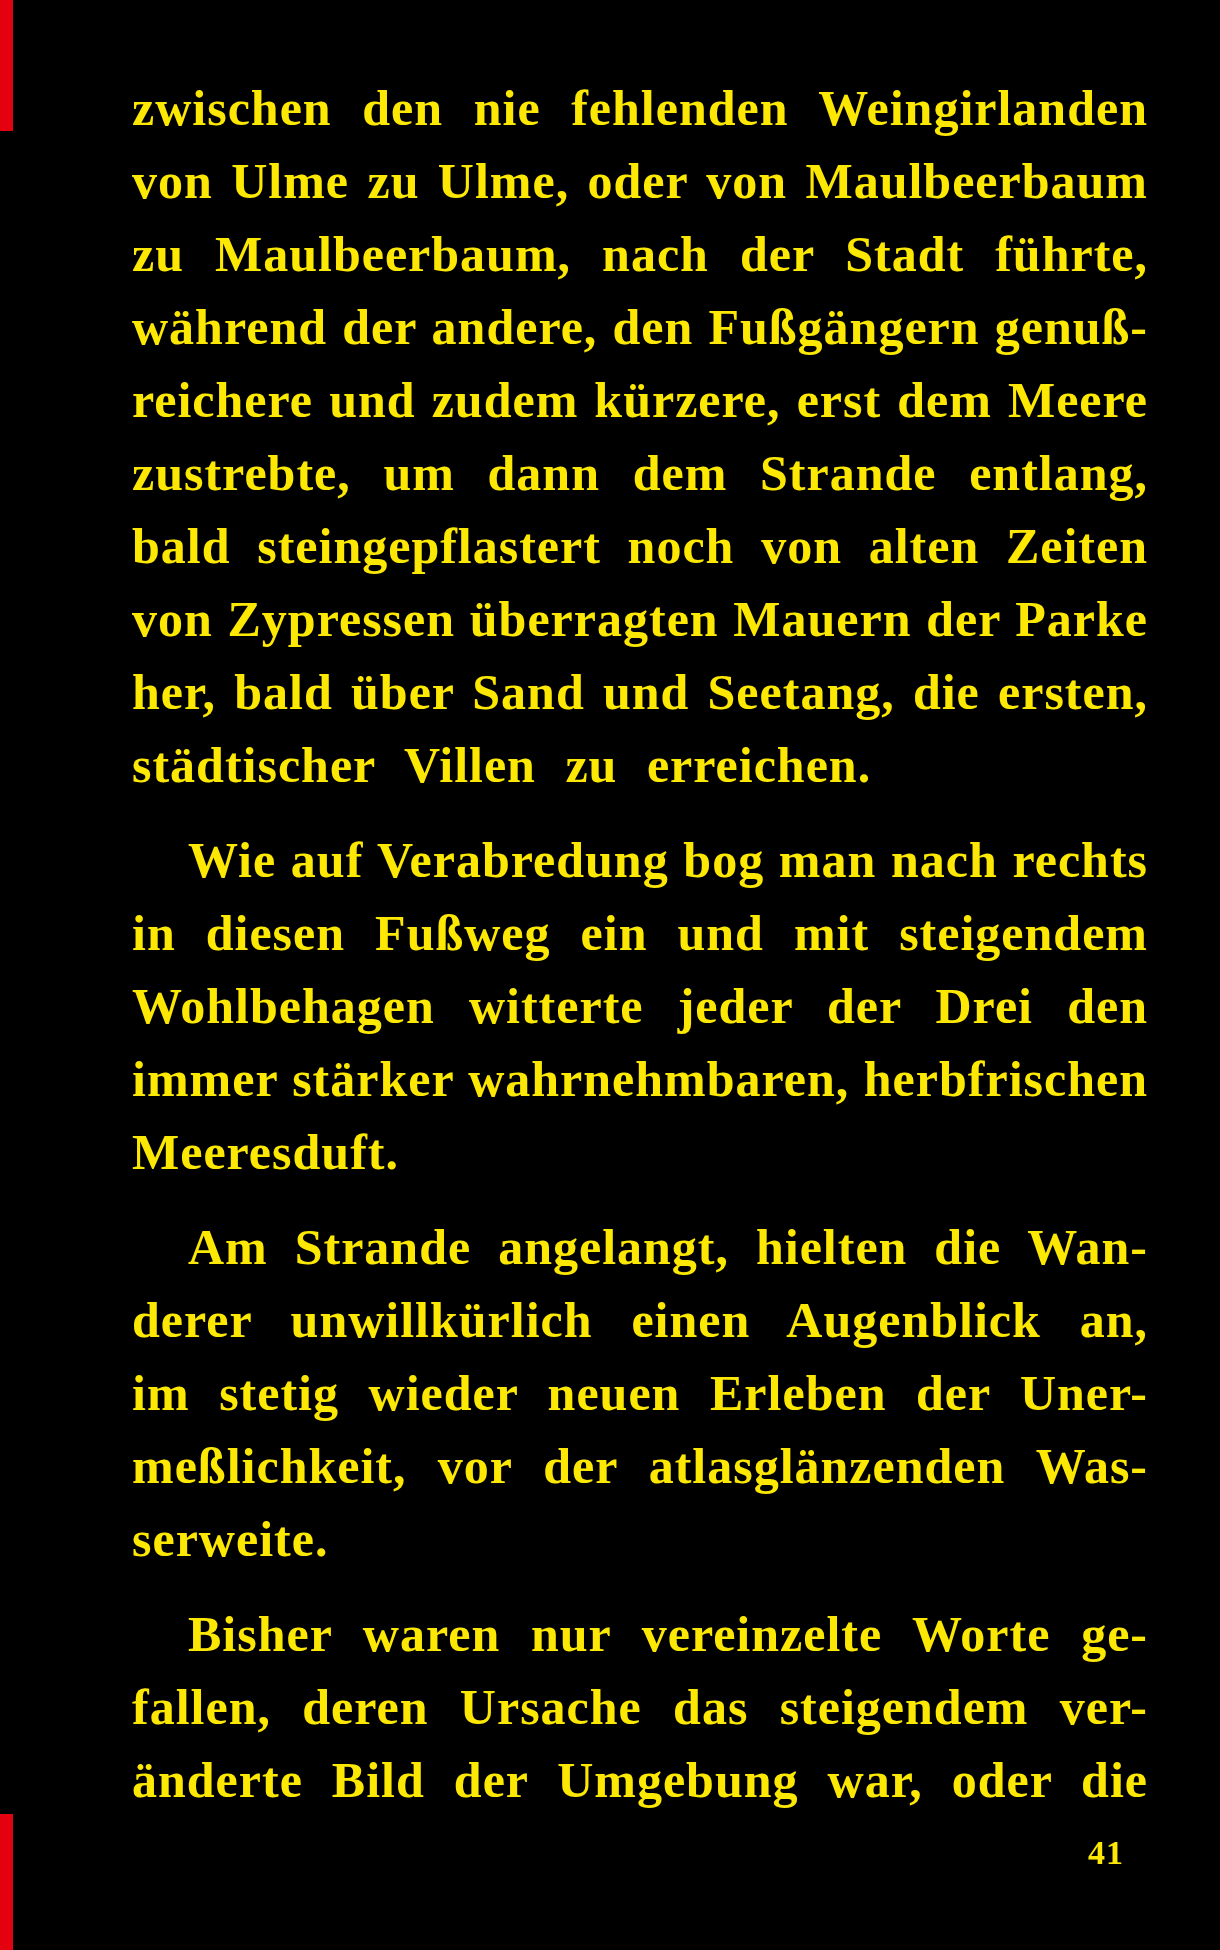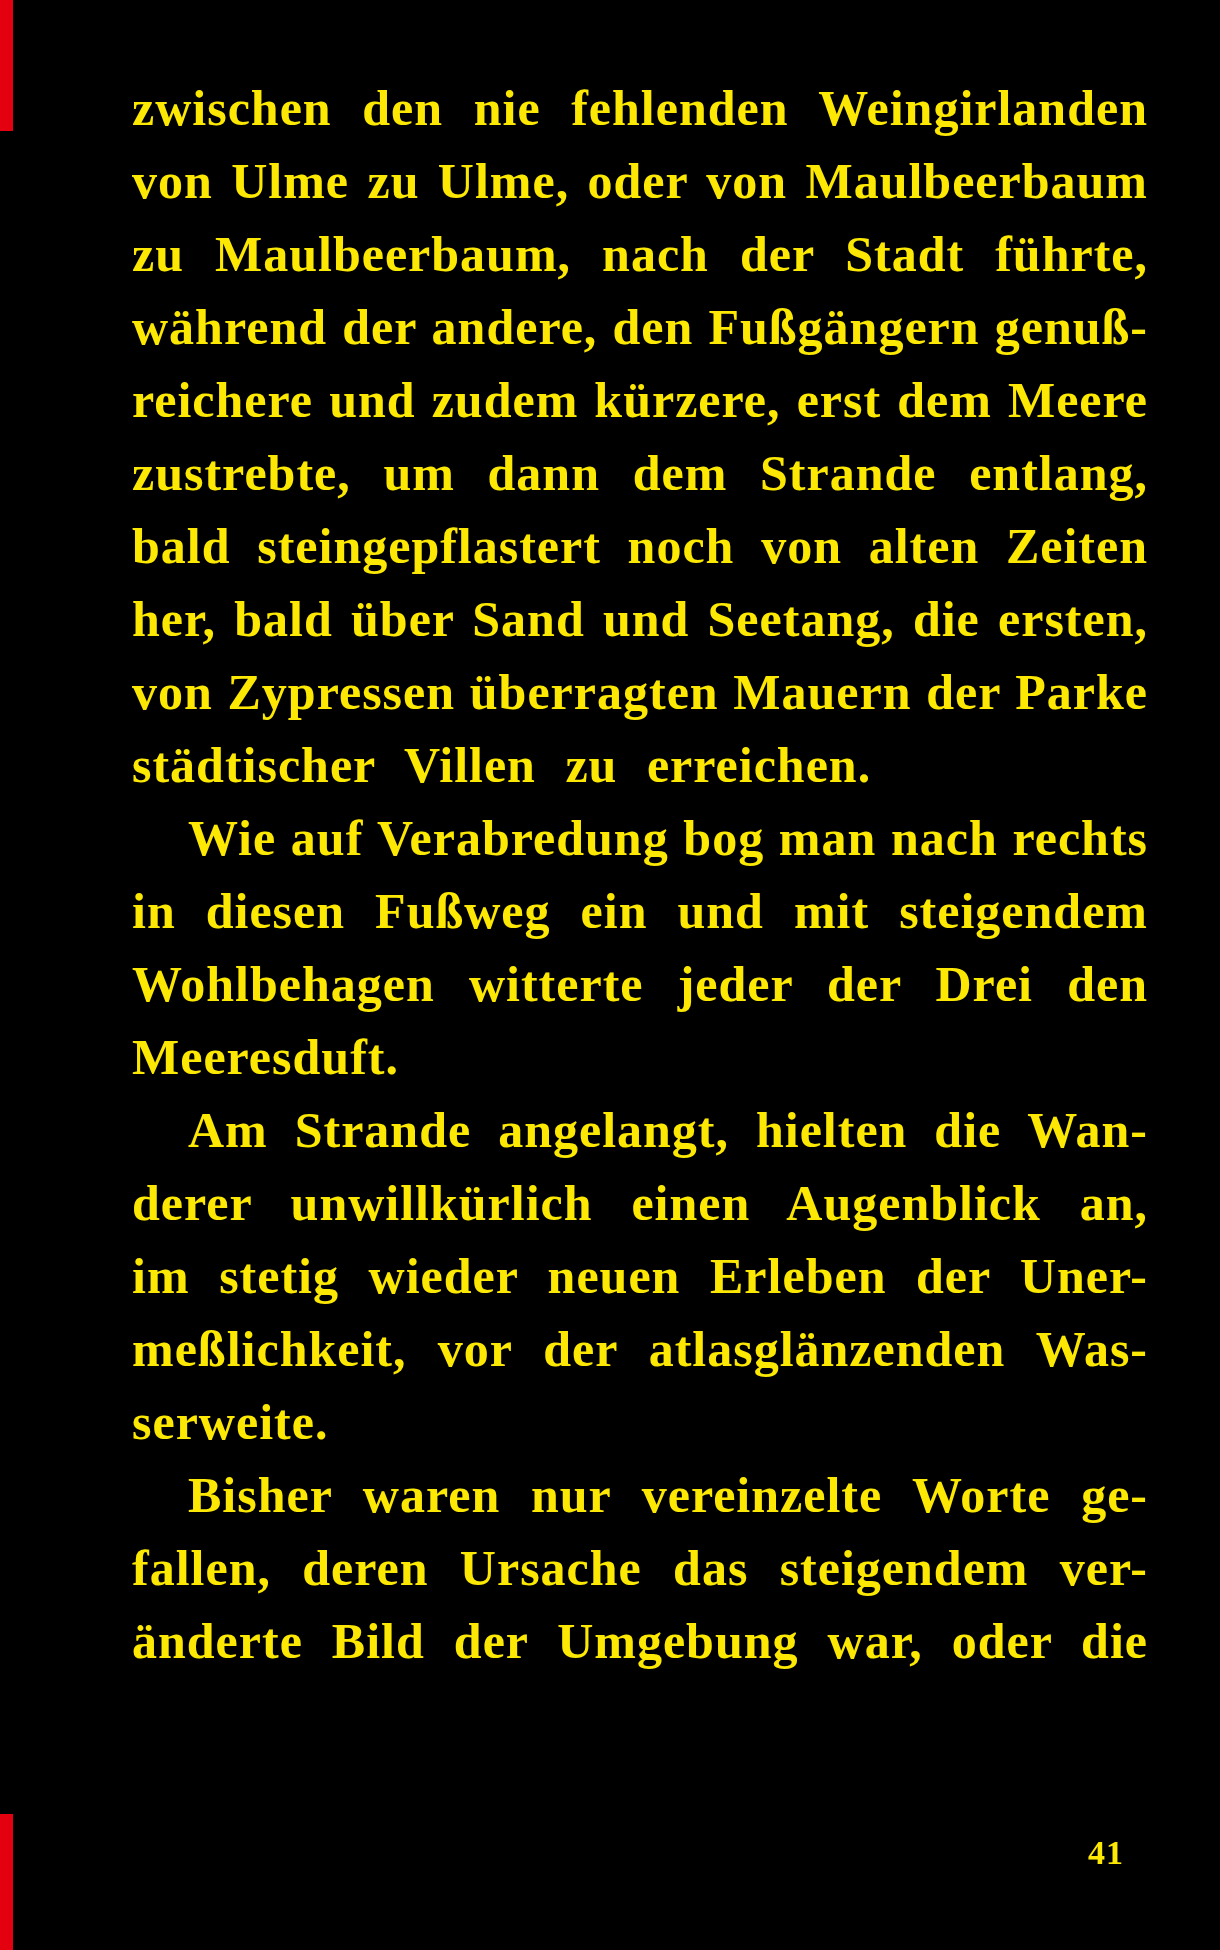--- a/index.html
+++ b/index.html
@@ -17,21 +17,21 @@
   }
   .line{
     height:73px;line-height:73px;
     font-size:50px;font-weight:700;
     color:#fce803;
     letter-spacing:1px;
     white-space:normal;
   }
   .line.justify{text-align:justify;text-align-last:justify;}
   .line.left{text-align:left;text-align-last:left;}
-  .line.indent{text-indent:56px;}
+  .line.indent{text-indent:56px;margin-top:22px;}
   .line.spaced{word-spacing:16px;text-align:center;}
   .page-number{
     position:absolute;
     right:96px;top:1816px;
     height:73px;line-height:73px;
     font-size:34px;font-weight:700;
     color:#fce803;
     letter-spacing:1px;
   }
   .edge-mark{position:absolute;left:0;width:13px;background:#e3000f;}
@@ -46,26 +46,27 @@
   <div class="edge-mark bottom" style="background: rgb(227, 0, 15);"></div>
 
   <div class="text-block" style="color: rgb(252, 232, 3);">
       <div class="line justify">zwischen den nie fehlenden Weingirlanden</div>
       <div class="line justify">von Ulme zu Ulme, oder von Maulbeerbaum</div>
       <div class="line justify">zu Maulbeerbaum, nach der Stadt führte,</div>
       <div class="line justify">während der andere, den Fußgängern genuß-</div>
       <div class="line justify">reichere und zudem kürzere, erst dem Meere</div>
       <div class="line justify">zustrebte, um dann dem Strande entlang,</div>
       <div class="line justify">bald steingepflastert noch von alten Zeiten</div>
+      <div class="line justify">von Zypressen überragten Mauern der Parke</div>
       <div class="line justify">her, bald über Sand und Seetang, die ersten,</div>
-      <div class="line justify">von Zypressen überragten Mauern der Parke</div>
       <div class="line left spaced">städtischer Villen zu erreichen.</div>
       <div class="line justify indent">Wie auf Verabredung bog man nach rechts</div>
       <div class="line justify">in diesen Fußweg ein und mit steigendem</div>
       <div class="line justify">Wohlbehagen witterte jeder der Drei den</div>
+      <div class="line justify">immer stärker wahrnehmbaren, herbfrischen</div>
       <div class="line left">Meeresduft.</div>
       <div class="line justify indent">Am Strande angelangt, hielten die Wan-</div>
       <div class="line justify">derer unwillkürlich einen Augenblick an,</div>
       <div class="line justify">im stetig wieder neuen Erleben der Uner-</div>
       <div class="line justify">meßlichkeit, vor der atlasglänzenden Was-</div>
       <div class="line left">serweite.</div>
       <div class="line justify indent">Bisher waren nur vereinzelte Worte ge-</div>
       <div class="line justify">fallen, deren Ursache das steigendem ver-</div>
       <div class="line justify">änderte Bild der Umgebung war, oder die</div>
     </div>

